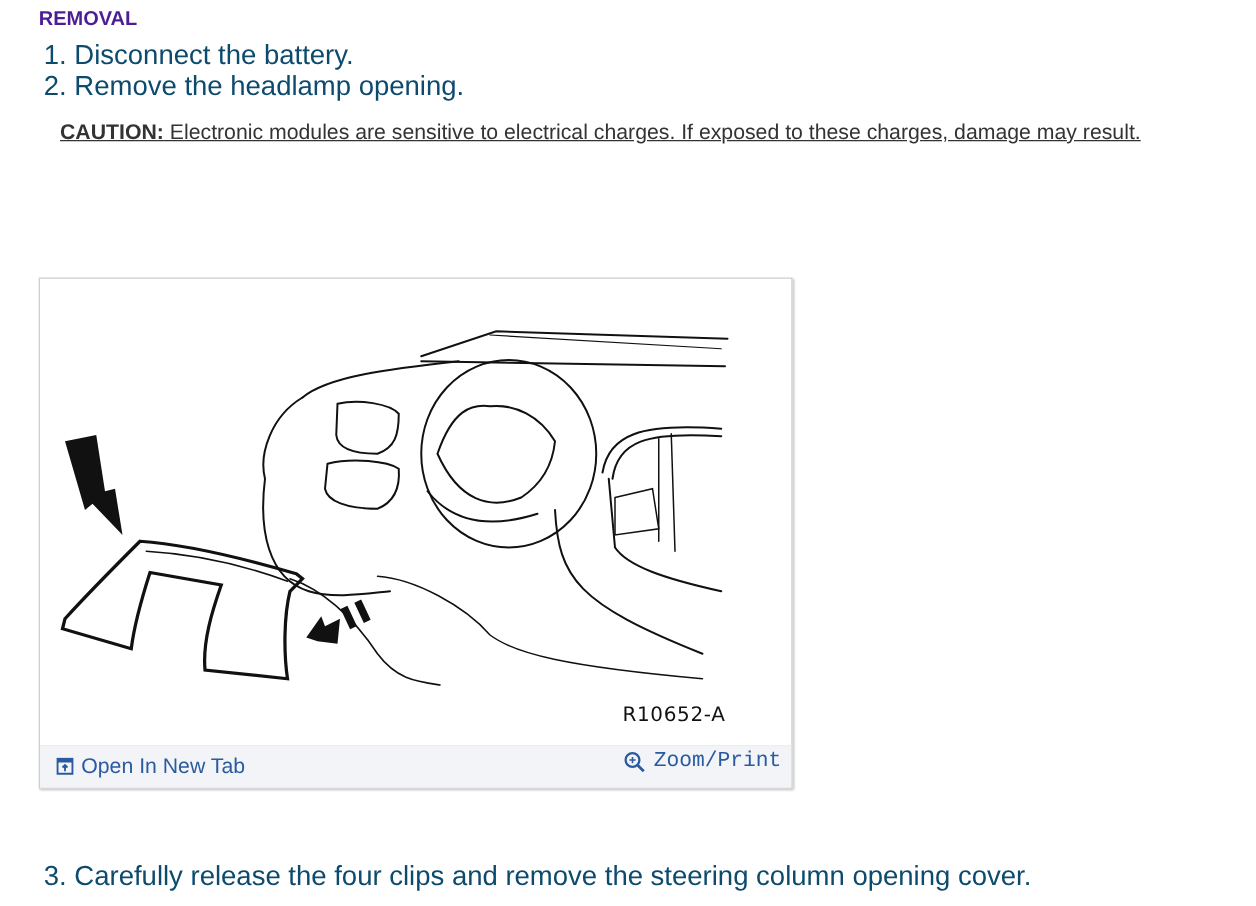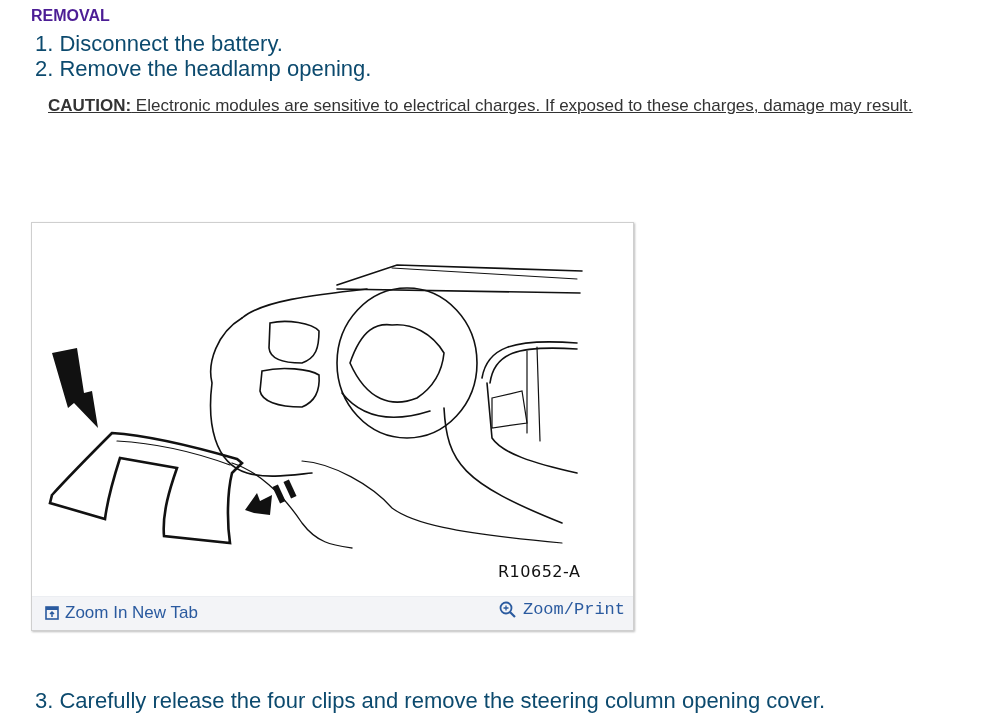--- a/index.html
+++ b/index.html
@@ -97,21 +97,21 @@
     <rect x="255" y="257" width="6" height="18" fill="#111" stroke="none" transform="rotate(-25 258 266)"></rect>
   </svg>
   <div class="fig-label">R10652-A</div>
   <div class="footer">
     <a class="link open">
       <svg width="14" height="14" viewBox="0 0 14 14">
         <rect x="1" y="1" width="12" height="12" fill="none" stroke="#2a5a9f" stroke-width="1.6"></rect>
         <rect x="1" y="1" width="12" height="3" fill="#2a5a9f"></rect>
         <path d="M7 11 L7 6 M5 8 L7 6 L9 8" stroke="#2a5a9f" stroke-width="1.5" fill="none"></path>
       </svg>
-      <span>Zoom In New Tab</span>
+      <span>Open In New Tab</span>
     </a>
     <a class="link zoom">
       <svg width="18" height="18" viewBox="0 0 18 18">
         <circle cx="7" cy="7" r="5.5" fill="none" stroke="#2a5a9f" stroke-width="1.8"></circle>
         <path d="M11 11 L16 16" stroke="#2a5a9f" stroke-width="2.2"></path>
         <path d="M7 4.5 L7 9.5 M4.5 7 L9.5 7" stroke="#2a5a9f" stroke-width="1.3"></path>
       </svg>
       <span>Zoom/Print</span>
     </a>
   </div>

